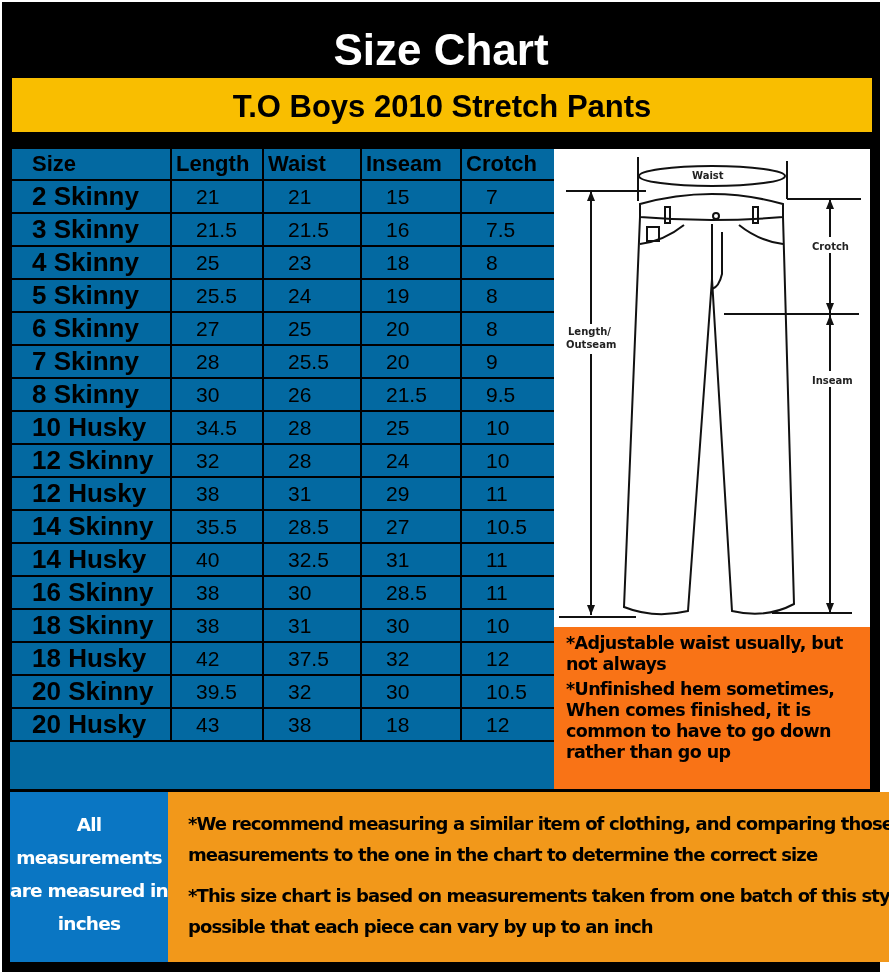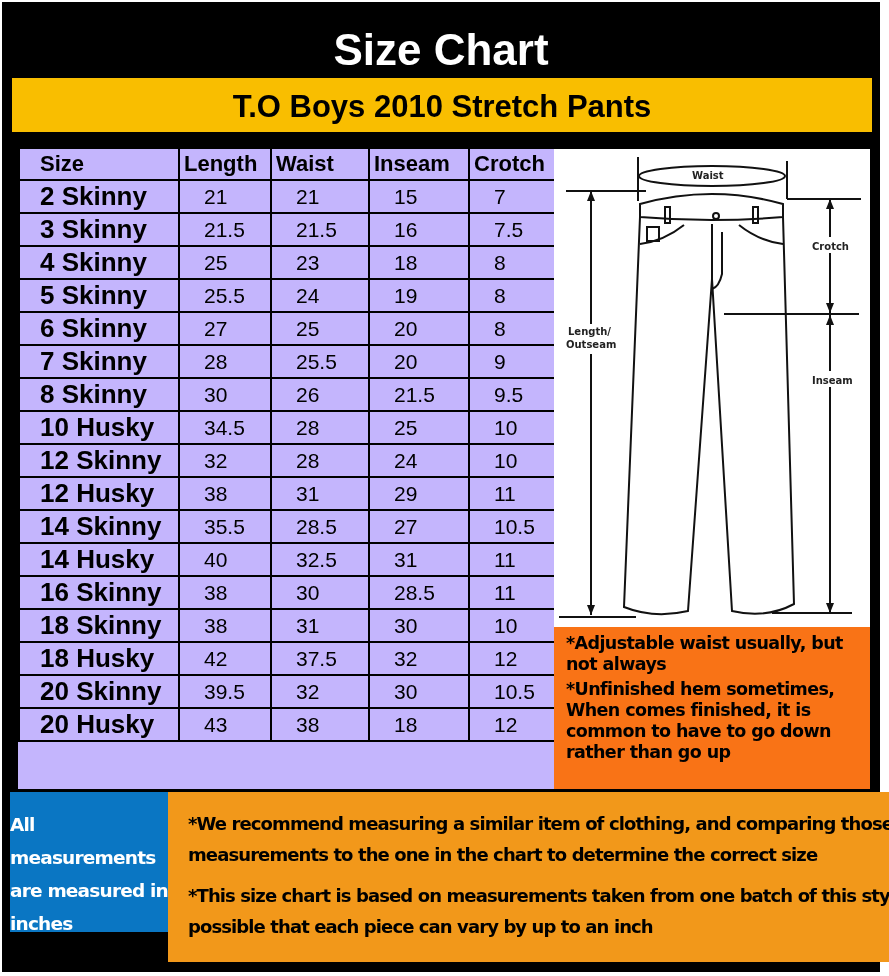--- a/index.html
+++ b/index.html
@@ -1,32 +1,32 @@
 <!DOCTYPE html>
 <html><head>
 <meta charset="utf-8">
 <style>
   * { box-sizing: border-box; margin: 0; padding: 0; }
   html, body { width: 889px; height: 976px; background: #ffffff; overflow: hidden; }
   body { font-family: "Liberation Sans", sans-serif; position: relative; }
   .frame { position: absolute; left: 2px; top: 2px; width: 878px; height: 970px; background: #000; }
   .title { position: absolute; left: 0; top: 0; width: 878px; height: 92px; color: #fff; font-weight: bold; font-size: 44px; text-align: center; line-height: 96px; }
   .subtitle { position: absolute; left: 10px; top: 76px; width: 860px; height: 54px; background: #f9be00; color: #000; font-weight: bold; font-size: 31px; text-align: center; line-height: 58px; }
-  .table-wrap { position: absolute; left: 18px; top: 149px; width: 544px; height: 640px; background: #c4b5fd; }
+  .table-wrap { position: absolute; left: 10px; top: 149px; width: 544px; height: 640px; background: #0369a1; }
   table { border-collapse: collapse; width: 544px; table-layout: fixed; }
   th, td { border: 2px solid #000; height: 32px; padding: 0; font-size: 21px; }
   th { font-weight: bold; font-size: 22px; text-align: left; padding-left: 4px; height: 31px; }
   td.size { font-weight: bold; font-size: 26px; padding-left: 20px; }
   td.val { padding-left: 24px; }
   th.size-h { padding-left: 20px; }
   tr:first-child th { border-top: none; }
   .diagram { position: absolute; left: 554px; top: 149px; width: 316px; height: 478px; background: #fff; }
   .notes { position: absolute; left: 554px; top: 627px; width: 316px; height: 162px; background: #f97316; padding: 6px 10px 0 12px; font-family: "DejaVu Sans", sans-serif; font-weight: bold; font-size: 17.5px; line-height: 21px; color: #000; letter-spacing: -0.6px; }
   .notes p { margin-bottom: 4px; }
-  .bottom-left { position: absolute; left: 10px; top: 792px; width: 158px; height: 140px; background: #0a76c3; color: #fff; font-family: "DejaVu Sans", sans-serif; font-weight: bold; font-size: 18.5px; line-height: 33px; text-align: left; padding-top: 16px; letter-spacing: -0.8px; }
+  .bottom-left { position: absolute; left: 10px; top: 792px; width: 158px; height: 170px; background: #0a76c3; color: #fff; font-family: "DejaVu Sans", sans-serif; font-weight: bold; font-size: 18.5px; line-height: 33px; text-align: center; padding-top: 16px; letter-spacing: -0.8px; }
   .bottom-right { position: absolute; left: 168px; top: 792px; width: 826px; height: 170px; background: #f2981a; color: #000; font-family: "DejaVu Sans", sans-serif; font-weight: bold; font-size: 18px; line-height: 31px; padding: 16px 6px 0 20px; letter-spacing: -0.9px; }
   .bottom-right p { margin-bottom: 10px; }
   .lbl { font-family: "DejaVu Sans", sans-serif; font-size: 10px; font-weight: bold; fill: #222; }
 </style>
 </head>
 <body>
 
 <div class="frame">
   <div class="title">Size Chart</div>
   <div class="subtitle">T.O Boys 2010 Stretch Pants</div>

